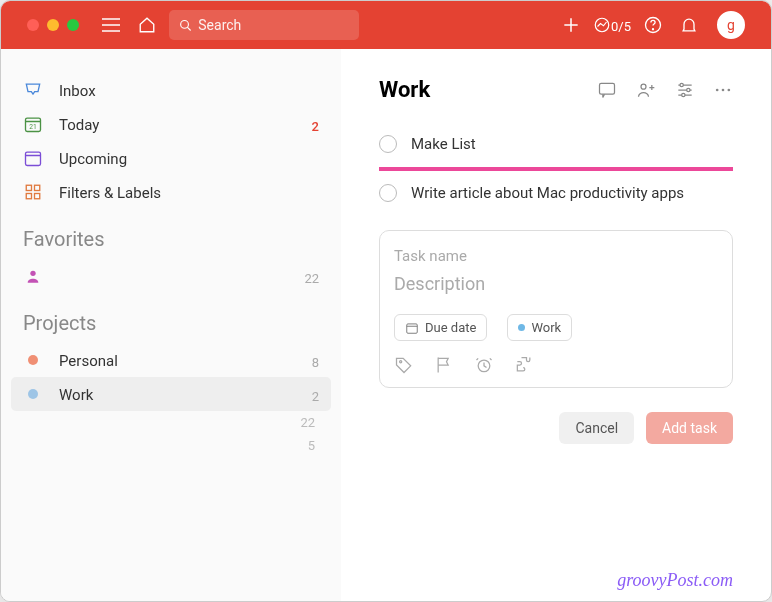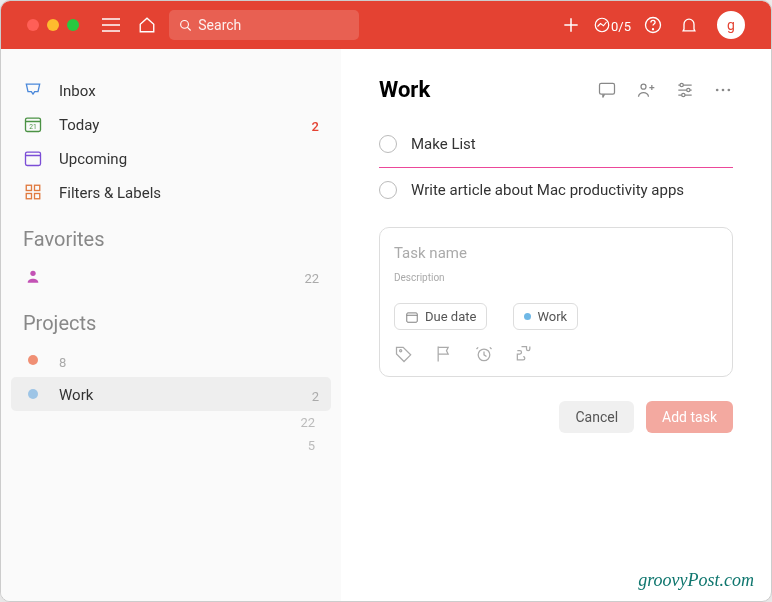--- a/index.html
+++ b/index.html
@@ -26,36 +26,36 @@
 .nav-label{flex:1}
 .nav-count{color:#aaa;font-size:13px}
 .nav-count.red{color:#e44232;font-weight:500}
 .section-title{color:#888;font-size:20px;font-weight:400;padding:18px 12px 8px}
 .proj-dot{width:10px;height:10px;border-radius:50%}
 .tally{display:flex;justify-content:flex-end;padding:4px 16px;color:#bbb;font-size:13px}
 .main{flex:1;padding:28px 38px;display:flex;flex-direction:column;overflow:auto}
 .main-header{display:flex;align-items:center;margin-bottom:20px}
 .main-title{font-size:22px;font-weight:700;flex:1}
 .main-actions{display:flex;gap:18px;color:#888}
-.task{display:flex;align-items:flex-start;gap:14px;padding:12px 0;border-bottom:1px solid #ec4899}
+.task{display:flex;align-items:flex-start;gap:14px;padding:12px 0;border-bottom:4px solid #ec4899}
 .task-circle{width:18px;height:18px;border:1.5px solid #bbb;border-radius:50%;margin-top:1px;flex-shrink:0}
 .task-text{font-size:15px;color:#333;line-height:1.4}
 .composer{margin-top:14px;border:1px solid #ddd;border-radius:10px;padding:12px 14px}
 .composer input{border:none;outline:none;width:100%;font-size:15px;padding:4px 0}
-.composer input.desc{font-size:10px;color:#b91c1c}
+.composer input.desc{font-size:18px;color:#b91c1c}
 .composer input::placeholder{color:#aaa}
-.chips{display:flex;gap:26px;margin:16px 0 10px}
+.chips{display:flex;gap:20px;margin:16px 0 10px}
 .chip{display:flex;align-items:center;gap:6px;border:1px solid #ddd;border-radius:6px;padding:5px 10px;font-size:13px;color:#555;cursor:pointer}
 .chip-dot{width:7px;height:7px;border-radius:50%;background:#6fb8e6}
 .composer-icons{display:flex;gap:20px;color:#aaa;padding-top:4px}
 .actions{display:flex;justify-content:flex-end;gap:12px;margin-top:24px}
 .btn{padding:8px 16px;border-radius:6px;font-size:14px;border:none;cursor:pointer}
 .btn-cancel{background:#f0f0f0;color:#555}
 .btn-add{background:#f3a9a0;color:#fff}
-.watermark{position:absolute;bottom:10px;right:17px;color:#0f766e;font-style:italic;font-family:Georgia,serif;font-size:18px}
+.watermark{position:absolute;bottom:10px;right:38px;color:#8b5cf6;font-style:italic;font-family:Georgia,serif;font-size:18px}
 svg{display:block}
 </style>
 </head>
 <body>
 <div class="window">
 
 <div class="titlebar">
   <div class="traffic">
     <div class="dot dot-r"></div>
     <div class="dot dot-y"></div>
@@ -164,20 +164,21 @@
           </span>
     <span class="nav-label"></span>
     <span class="nav-count">22</span>
   </div>
 
   <div class="section-title">Projects</div>
   <div class="nav-item">
     <span class="nav-icon">
             <span class="proj-dot" style="background:#f08f74"></span>
           </span>
+    <span class="nav-label">Personal</span>
     <span class="nav-count">8</span>
   </div>
   <div class="nav-item selected">
     <span class="nav-icon">
             <span class="proj-dot" style="background:#9ec5e6"></span>
           </span>
     <span class="nav-label">Work</span>
     <span class="nav-count">2</span>
   </div>
   <div class="tally">22</div>

